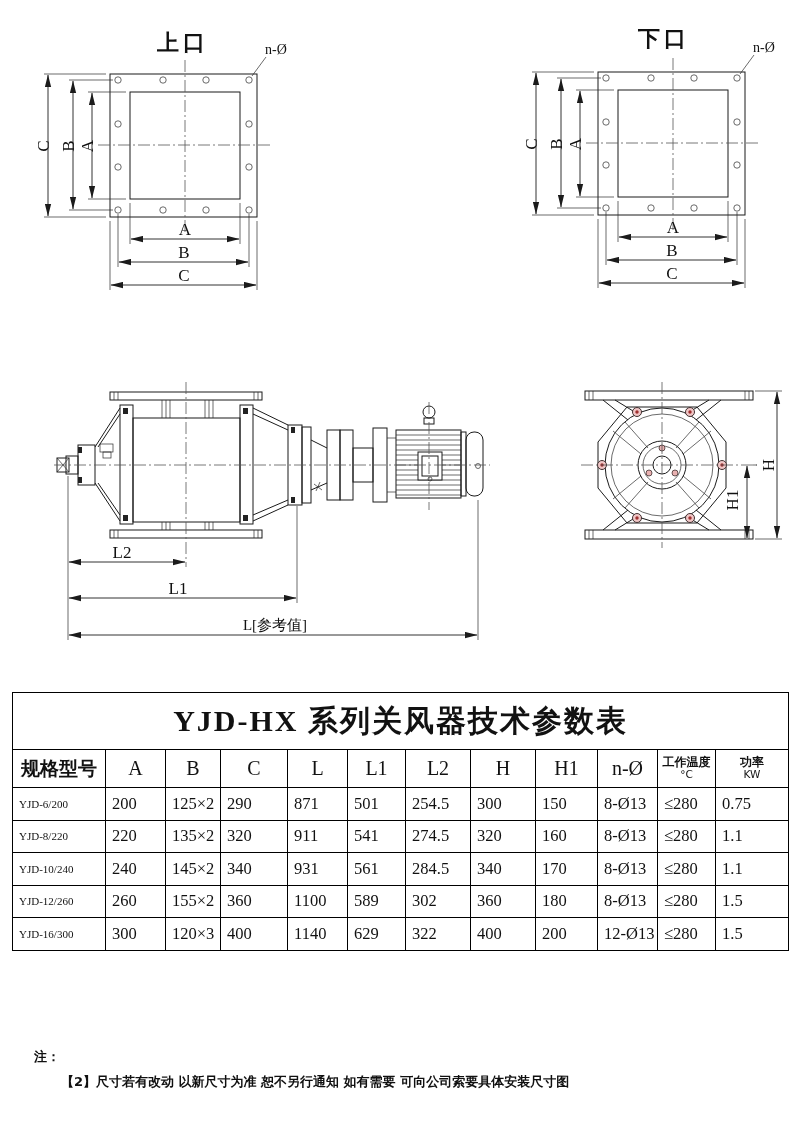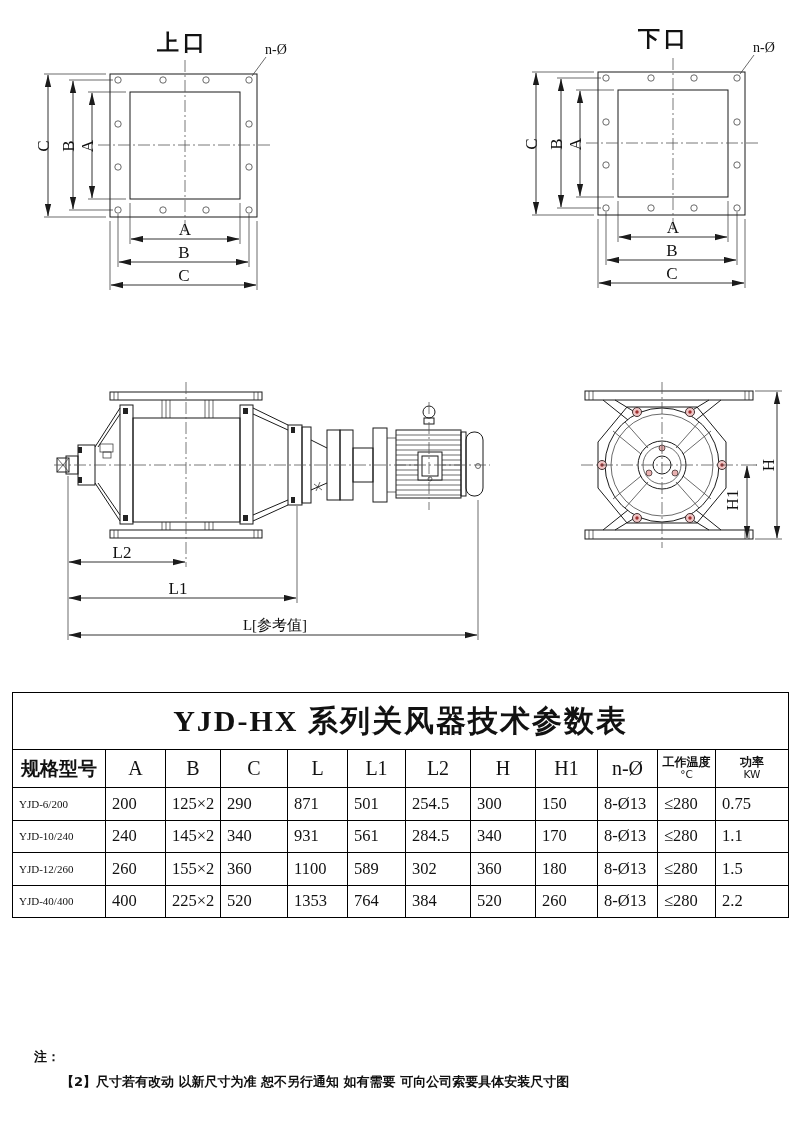--- a/index.html
+++ b/index.html
@@ -282,20 +282,34 @@
         <td>871</td>
         <td>501</td>
         <td>254.5</td>
         <td>300</td>
         <td>150</td>
         <td>8-Ø13</td>
         <td>≤280</td>
         <td>0.75</td>
       </tr>
       <tr>
+        <td class="model">YJD-8/220</td>
+        <td>220</td>
+        <td>135×2</td>
+        <td>320</td>
+        <td>911</td>
+        <td>541</td>
+        <td>274.5</td>
+        <td>320</td>
+        <td>160</td>
+        <td>8-Ø13</td>
+        <td>≤280</td>
+        <td>1.1</td>
+      </tr>
+      <tr>
         <td class="model">YJD-10/240</td>
         <td>240</td>
         <td>145×2</td>
         <td>340</td>
         <td>931</td>
         <td>561</td>
         <td>284.5</td>
         <td>340</td>
         <td>170</td>
         <td>8-Ø13</td>
@@ -310,32 +324,32 @@
         <td>1100</td>
         <td>589</td>
         <td>302</td>
         <td>360</td>
         <td>180</td>
         <td>8-Ø13</td>
         <td>≤280</td>
         <td>1.5</td>
       </tr>
       <tr>
-        <td class="model">YJD-40/400</td>
+        <td class="model">YJD-16/300</td>
+        <td>300</td>
+        <td>120×3</td>
         <td>400</td>
-        <td>225×2</td>
-        <td>520</td>
-        <td>1353</td>
-        <td>764</td>
-        <td>384</td>
-        <td>520</td>
-        <td>260</td>
-        <td>8-Ø13</td>
-        <td>≤280</td>
-        <td>2.2</td>
+        <td>1140</td>
+        <td>629</td>
+        <td>322</td>
+        <td>400</td>
+        <td>200</td>
+        <td>12-Ø13</td>
+        <td>≤280</td>
+        <td>1.5</td>
       </tr>
     </tbody>
 </table>
 
 <div id="notes">
   <div class="note-line">
     <span class="pfx">注：</span>
   </div>
   <div class="note-line indent">
     <span>【2】尺寸若有改动 以新尺寸为准 恕不另行通知 如有需要 可向公司索要具体安装尺寸图</span>

